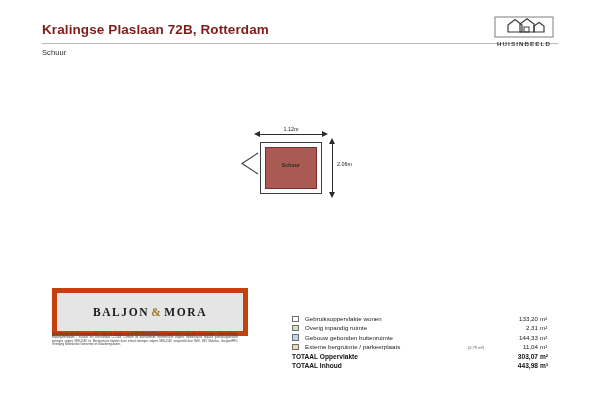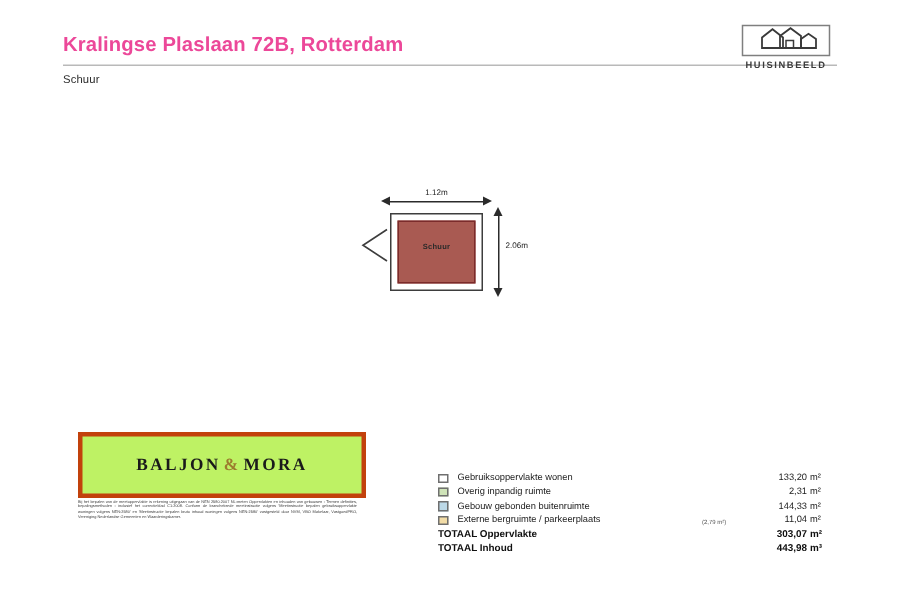--- a/index.html
+++ b/index.html
@@ -26,21 +26,21 @@
   .header {
     position: absolute;
     left: 42px;
     top: 22px;
     width: 516px;
   }
   .title {
     font-size: 13.5px;
     font-weight: bold;
     letter-spacing: 0.1px;
-    color: #ec4899;
+    color: #7f1d1d;
     margin: 0;
     line-height: 16px;
   }
   .subtitle {
     position: absolute;
     left: 0;
     top: 26px;
     font-size: 7.5px;
     color: #2b2b2b;
     letter-spacing: 0.1px;
@@ -193,22 +193,22 @@
     white-space: nowrap;
   }
 
   
   .agency-box {
     position: absolute;
     left: 52px;
     top: 288px;
     width: 186px;
     height: 38px;
-    background: #bef264;
-    border: 3px solid #c2410c;
+    background: #e5e5e5;
+    border: 5px solid #c2410c;
     display: flex;
     align-items: center;
     justify-content: center;
   }
   .agency-name {
     font-family: "Liberation Serif", serif;
     font-size: 11.5px;
     letter-spacing: 1.6px;
     color: #1a1a1a;
     font-weight: bold;

